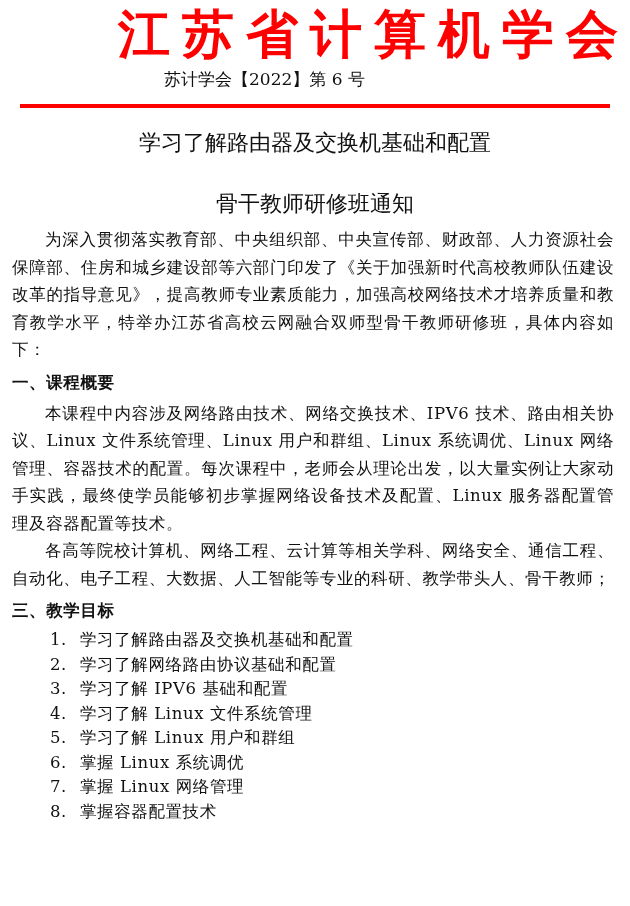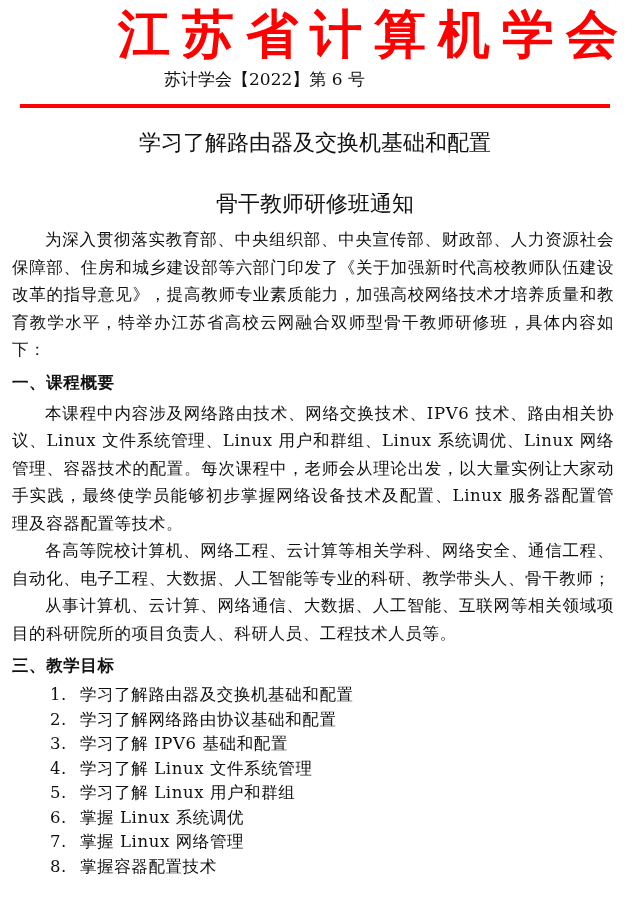--- a/index.html
+++ b/index.html
@@ -46,21 +46,20 @@
 <div class="title t1">学习了解路由器及交换机基础和配置</div>
 <div class="title t2">骨干教师研修班通知</div>
 
 <div class="content">
   <p class="para">为深入贯彻落实教育部、中央组织部、中央宣传部、财政部、人力资源社会保障部、住房和城乡建设部等六部门印发了《关于加强新时代高校教师队伍建设改革的指导意见》，提高教师专业素质能力，加强高校网络技术才培养质量和教育教学水平，特举办江苏省高校云网融合双师型骨干教师研修班，具体内容如下：</p>
 
   <div class="heading">一、课程概要</div>
   <p class="para">本课程中内容涉及网络路由技术、网络交换技术、IPV6 技术、路由相关协议、Linux 文件系统管理、Linux 用户和群组、Linux 系统调优、Linux 网络管理、容器技术的配置。每次课程中，老师会从理论出发，以大量实例让大家动手实践，最终使学员能够初步掌握网络设备技术及配置、Linux 服务器配置管理及容器配置等技术。</p>
 
   <p class="para">各高等院校计算机、网络工程、云计算等相关学科、网络安全、通信工程、自动化、电子工程、大数据、人工智能等专业的科研、教学带头人、骨干教师；</p>
-  <p class="para">从事计算机、云计算、网络通信、大数据、人工智能、互联网等相关领域项目的科研院所的项目负责人、科研人员、工程技术人员等。</p>
 
   <div class="heading">三、教学目标</div>
   <ul class="list">
     <li><span class="num">1.</span><span>学习了解路由器及交换机基础和配置</span></li>
     <li><span class="num">2.</span><span>学习了解网络路由协议基础和配置</span></li>
     <li><span class="num">3.</span><span>学习了解 IPV6 基础和配置</span></li>
     <li><span class="num">4.</span><span>学习了解 Linux 文件系统管理</span></li>
     <li><span class="num">5.</span><span>学习了解 Linux 用户和群组</span></li>
     <li><span class="num">6.</span><span>掌握 Linux 系统调优</span></li>
     <li><span class="num">7.</span><span>掌握 Linux 网络管理</span></li>

